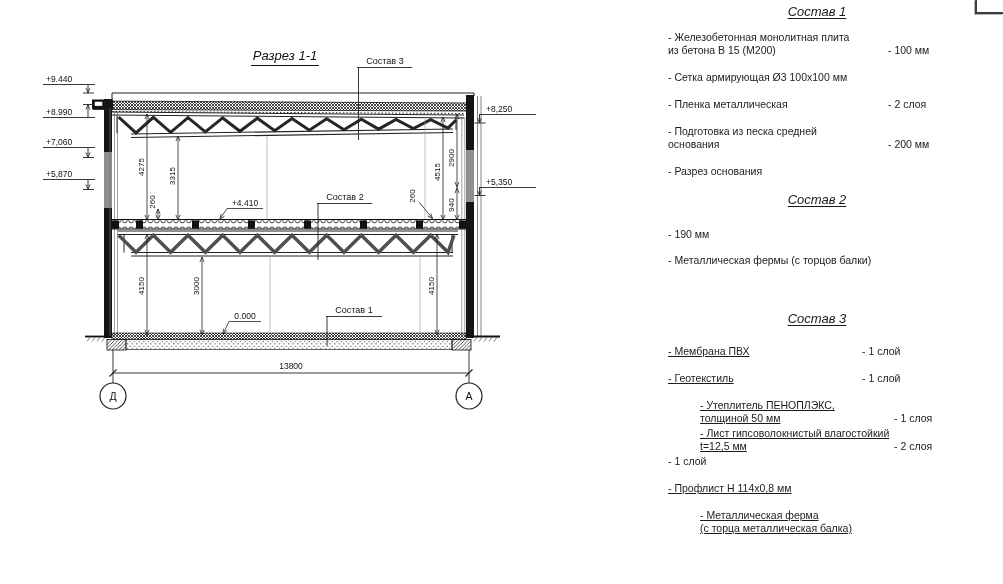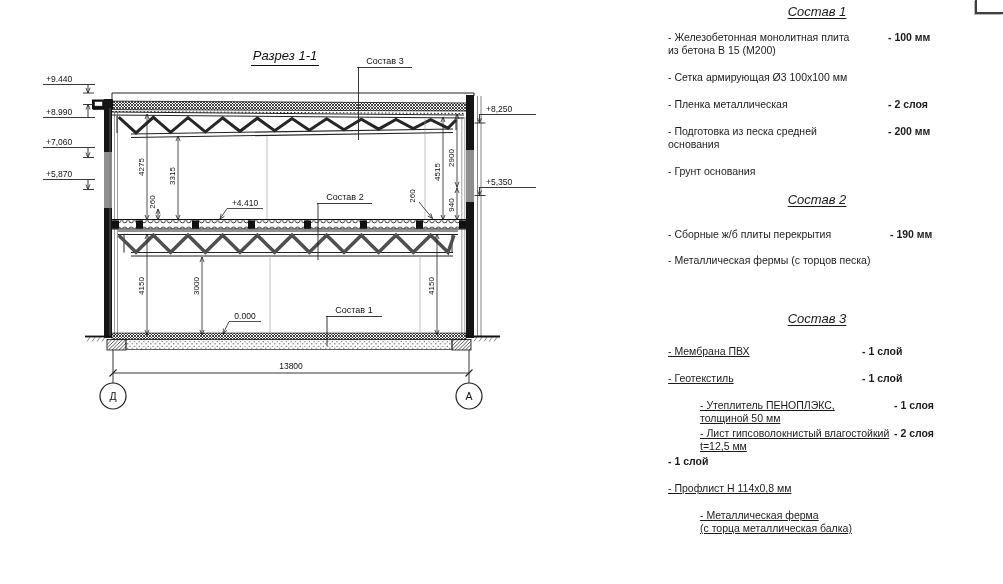--- a/index.html
+++ b/index.html
@@ -10,27 +10,27 @@
           border-left:2px solid #3f3f3f;border-bottom:2px solid #3f3f3f;
           box-shadow:-1px 1px 0 #b5b5b5;}
   
   #specs{position:absolute;left:668px;top:0;width:298px;
          font-size:10.5px;line-height:13px;color:#1b1b1b;}
   .spec-heading{font-style:italic;font-size:13px;line-height:15px;text-align:center;}
   .spec-heading span{text-decoration:underline;text-underline-offset:2px;}
   .sec1 .spec-heading{margin:4px 0 12px 0;}
   .sec2 .spec-heading{margin:0 0 21px 0;}
   .sec3 .spec-heading{margin:44px 0 19px 0;}
-  .row{display:flex;margin-bottom:14px;}
+  .row{display:flex;margin-bottom:14px;align-items:flex-end;}
   .sec2 .row{margin-bottom:13px;}
   .sec3 .row.two{margin-bottom:2px;margin-left:32px;}
   .row .name{white-space:pre-line;flex:0 0 220px;}
   .sec2 .row .name{flex-basis:222px;}
   .sec3 .row .name{flex-basis:194px;text-decoration:underline;}
-  .row .value{white-space:nowrap;font-weight:bold;}
+  .row .value{white-space:nowrap;}
 </style>
 </head>
 <body>
 
 <div class="corner"></div>
 
 <svg id="dwg" width="660" height="584" viewBox="0 0 660 584" style="position:absolute;left:0;top:0">
   <defs>
     <pattern id="xh" width="3" height="3" patternUnits="userSpaceOnUse">
       <path d="M0,3 L3,0 M0,0 L3,3" stroke="#161616" stroke-width="0.8"></path>
@@ -300,32 +300,31 @@
       <div class="row">
         <div class="name">- Пленка металлическая</div>
         <div class="value">- 2 слоя</div>
       </div>
       <div class="row two">
         <div class="name">- Подготовка из песка средней
 основания</div>
         <div class="value">- 200 мм</div>
       </div>
       <div class="row">
-        <div class="name">- Грунт основания</div>
+        <div class="name">- Разрез основания</div>
         <div class="value"></div>
       </div>
     </section>
     <section class="sec sec2">
       <div class="spec-heading"><span>Состав 2</span></div>
       <div class="row">
-        <div class="name">- Сборные ж/б плиты перекрытия</div>
         <div class="value">- 190 мм</div>
       </div>
       <div class="row">
-        <div class="name">- Металлическая фермы (с торцов песка)</div>
+        <div class="name">- Металлическая фермы (с торцов балки)</div>
         <div class="value"></div>
       </div>
     </section>
     <section class="sec sec3">
       <div class="spec-heading"><span>Состав 3</span></div>
       <div class="row">
         <div class="name">- Мембрана ПВХ</div>
         <div class="value">- 1 слой</div>
       </div>
       <div class="row">

